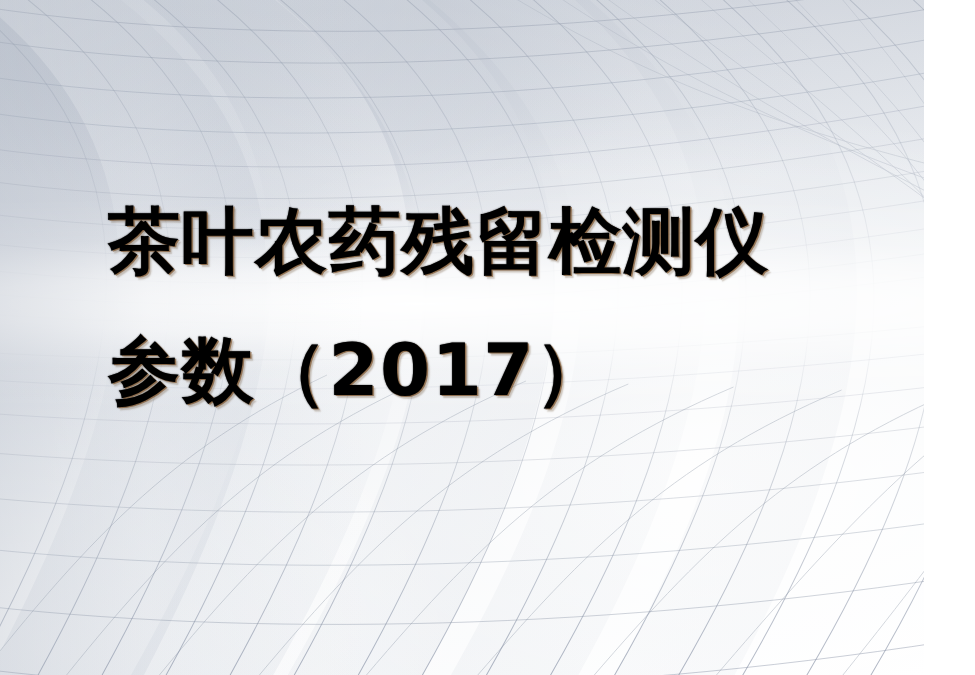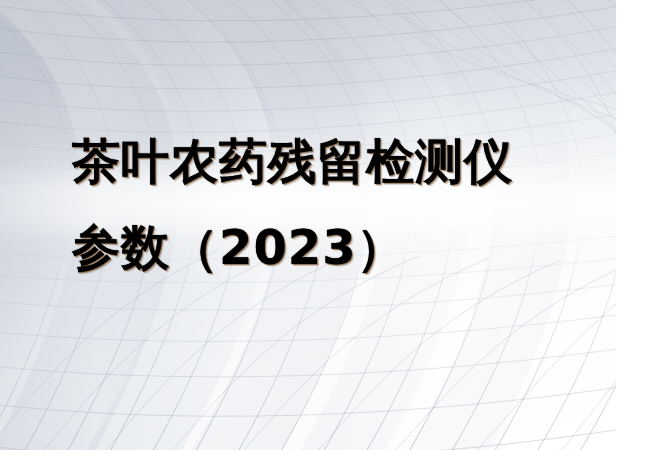--- a/index.html
+++ b/index.html
@@ -188,16 +188,16 @@
       </g>
 
     </g>
   </svg>
 
   <div class="bg-layer bg-highlight"></div>
   <div class="bg-layer bg-vignette"></div>
 
   <div class="title-block">
     <div class="title-line">茶叶农药残留检测仪</div>
-    <div class="title-line">参数（2023）</div>
+    <div class="title-line">参数（2017）</div>
   </div>
 
 </div>
 
 </body></html>

